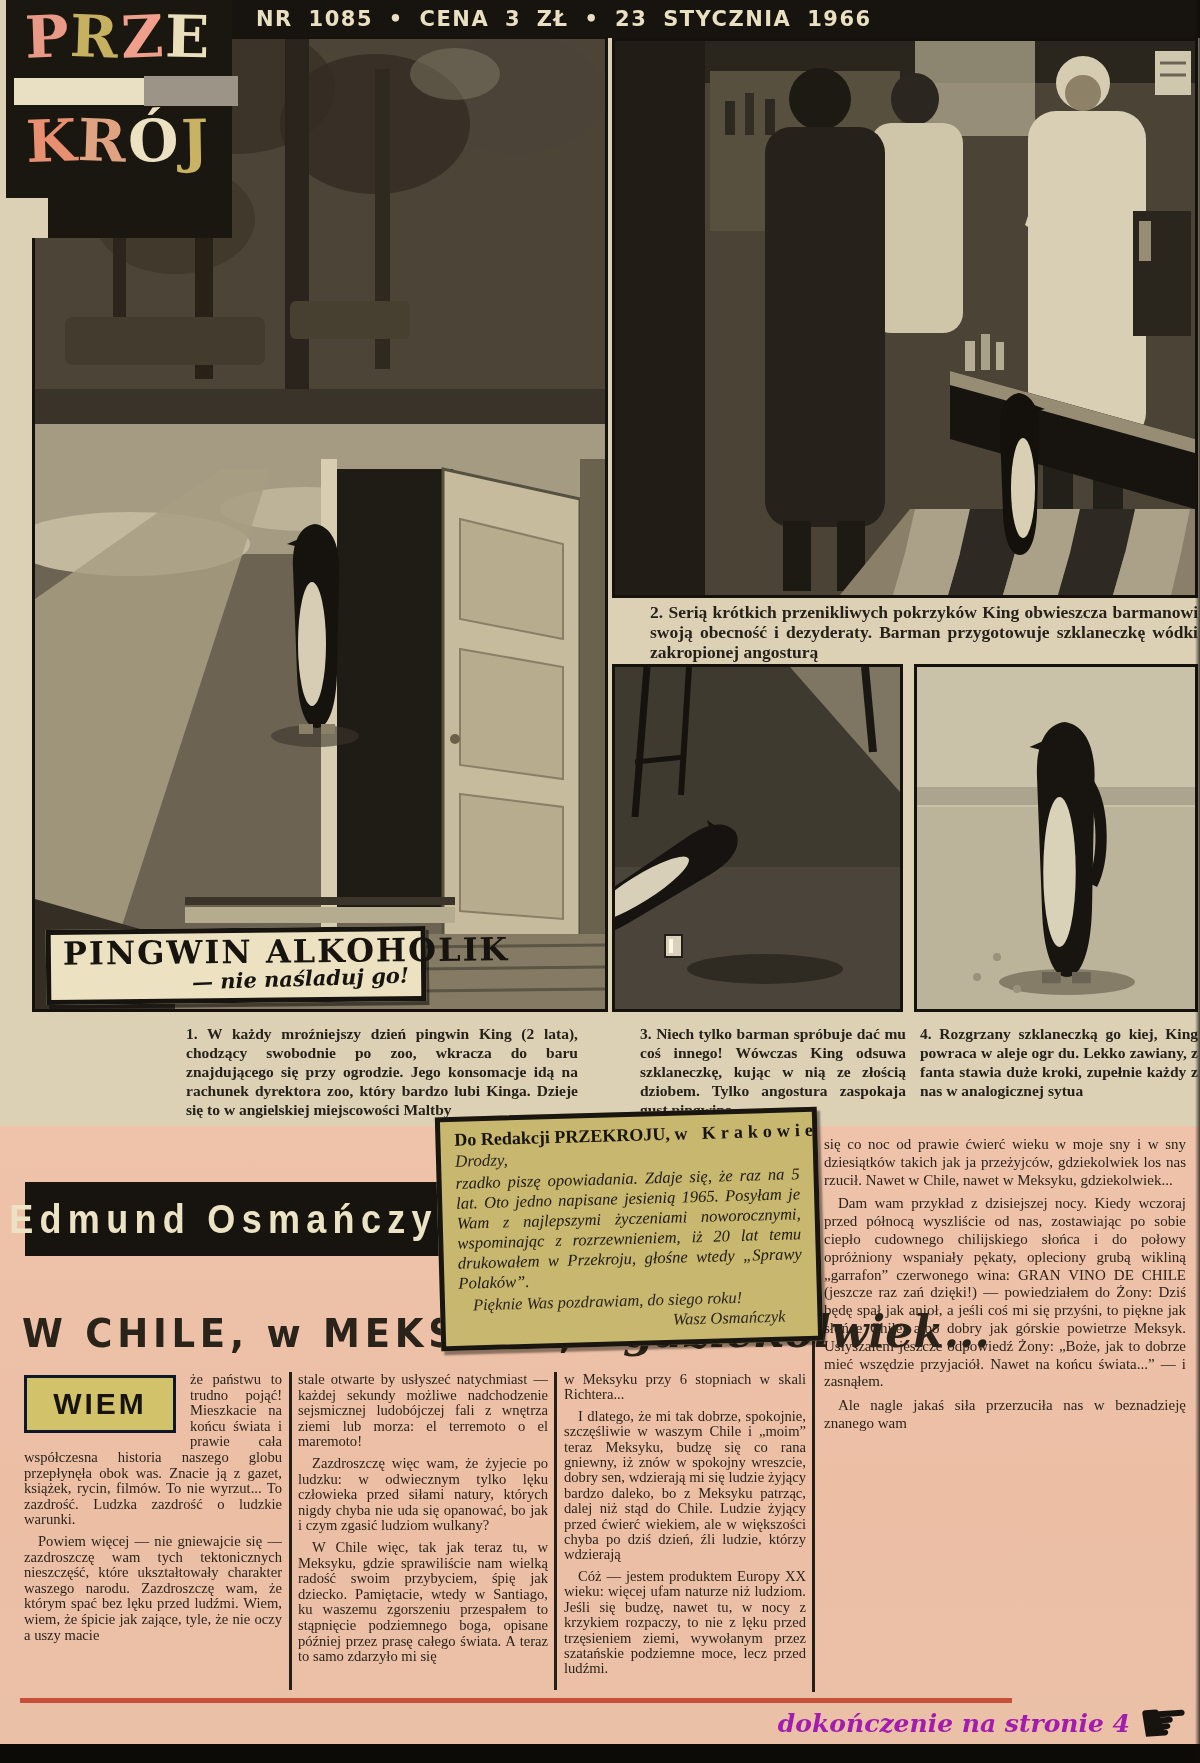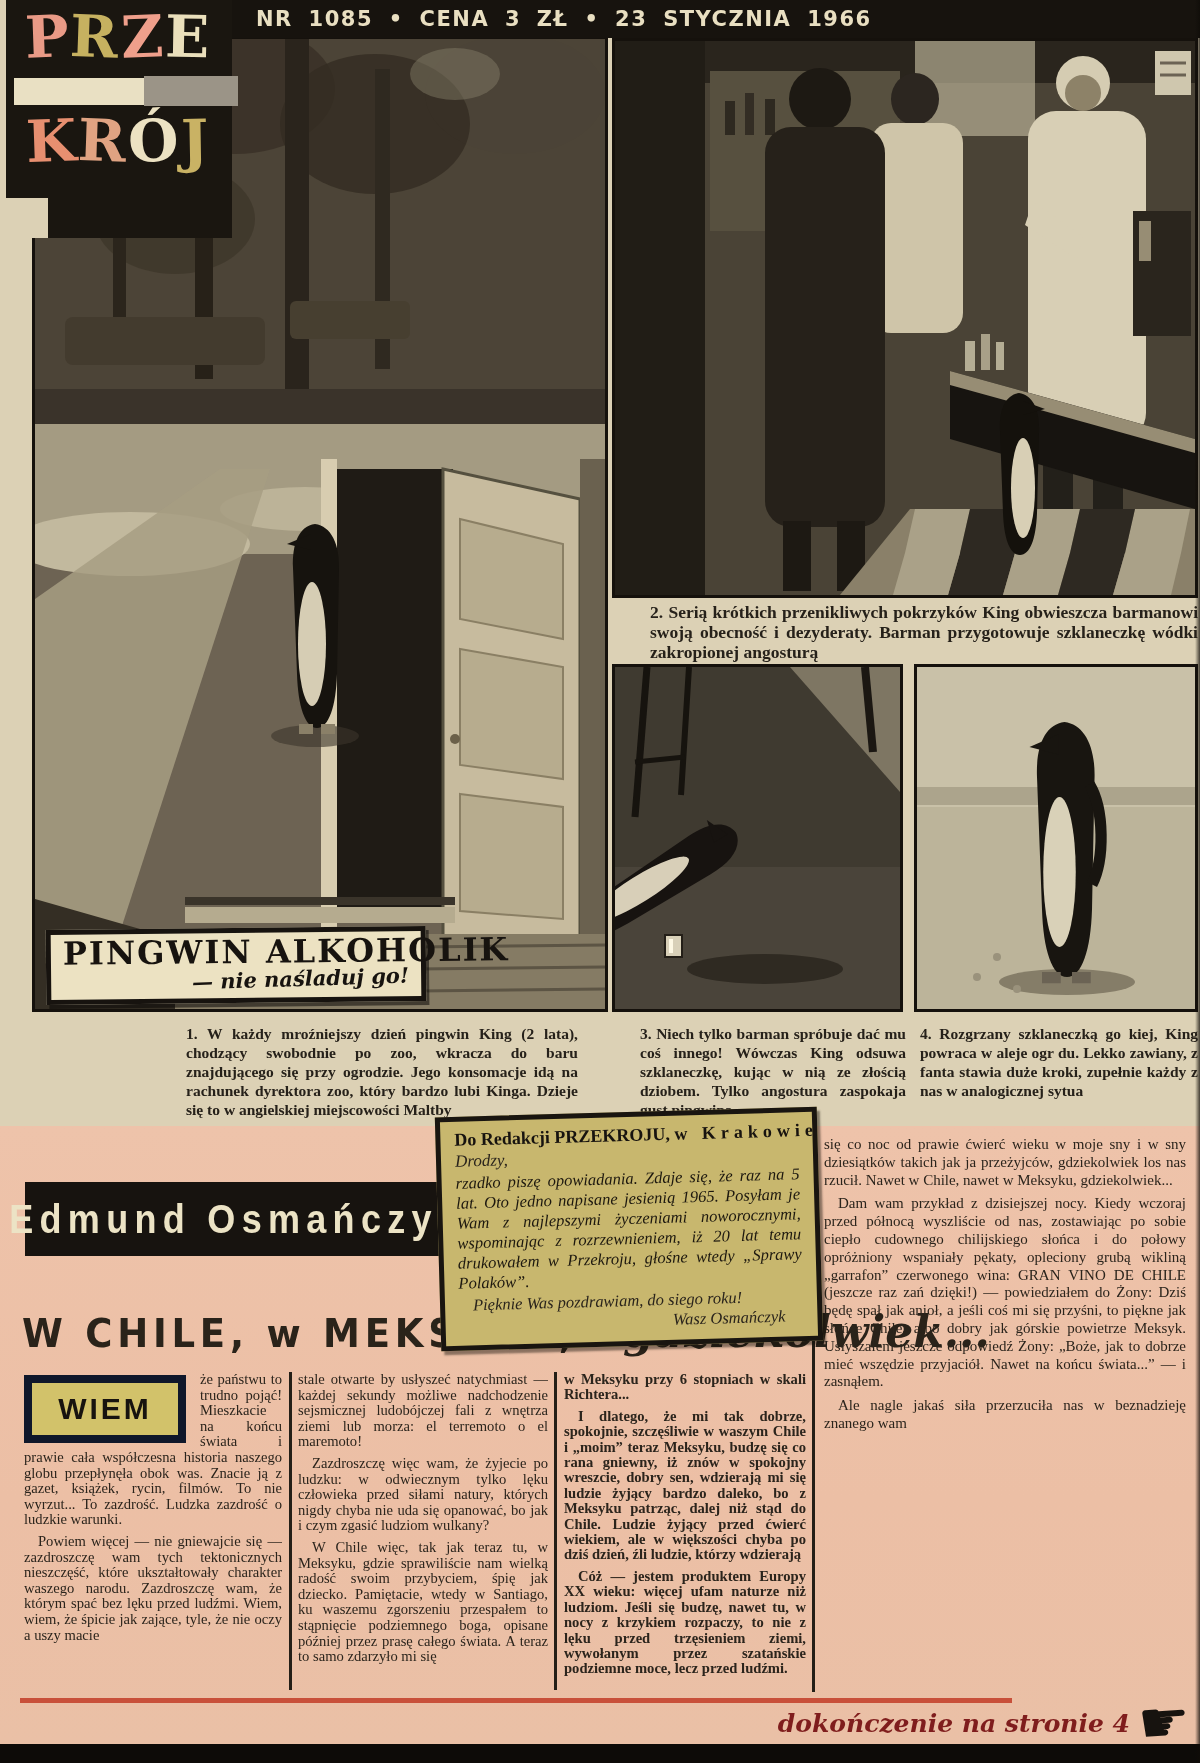--- a/index.html
+++ b/index.html
@@ -78,36 +78,36 @@
     display:flex;align-items:baseline;gap:16px;}
   .hl-caps{font-family:"DejaVu Sans",sans-serif;font-weight:bold;font-size:39px;letter-spacing:5px;
     color:#2a231a;transform:scaleX(.95);transform-origin:left;}
   .hl-script{font-family:"DejaVu Serif",serif;font-weight:bold;font-style:italic;font-size:44px;color:#2a231a;}
 
   .col{position:absolute;text-align:justify;color:#2b241c;overflow:hidden;z-index:2;}
   .col p{margin:0 0 6px;text-indent:14px;}
   .col p.noindent{text-indent:0;}
   .col1{left:24px;top:1372px;width:258px;height:322px;font-size:14.6px;line-height:15.6px;}
   .col2{left:298px;top:1372px;width:250px;height:322px;font-size:14.6px;line-height:15.6px;}
-  .col3{left:564px;top:1372px;width:242px;height:322px;font-size:14.6px;line-height:15.4px;font-weight:bold;}
+  .col3{left:564px;top:1372px;width:242px;height:322px;font-size:14.6px;line-height:15.4px;}
   .col4{left:824px;top:1136px;width:362px;height:558px;font-size:15px;line-height:17.8px;}
   .vrule{position:absolute;width:3px;background:#241f17;z-index:2;}
   .r1{left:289px;top:1372px;height:318px;}
   .r2{left:554px;top:1372px;height:318px;}
   .r3{left:812px;top:1138px;height:554px;}
 
   .wiem-box{float:left;width:146px;height:52px;margin:3px 14px 6px 0;background:#d2c26a;
-    border:8px solid #0f172a;display:flex;align-items:center;justify-content:center;}
+    border:3px solid #0f172a;display:flex;align-items:center;justify-content:center;}
   .wiem-box span{font-family:"Liberation Sans",sans-serif;font-weight:bold;font-size:30px;
     letter-spacing:3px;color:#17130f;}
 
   .red-rule{position:absolute;left:20px;top:1698px;width:992px;height:5px;background:#c8503a;z-index:2;}
   .continuation{position:absolute;left:690px;top:1698px;width:500px;display:flex;align-items:center;
     justify-content:flex-end;gap:8px;z-index:2;}
-  .cont-text{font-family:"DejaVu Serif",serif;font-weight:bold;font-style:italic;font-size:25px;color:#7f1d1d;}
+  .cont-text{font-family:"DejaVu Serif",serif;font-weight:bold;font-style:italic;font-size:25px;color:#a21caf;}
   .hand{font-size:58px;line-height:50px;color:#17130f;transform:rotate(-4deg);}
 
   .edge-bottom{position:absolute;left:0;top:1744px;width:1200px;height:19px;background:#0d0b08;z-index:7;}
   .edge-right{position:absolute;right:0;top:0;width:5px;height:1763px;
     background:linear-gradient(to left,rgba(15,12,8,.75),rgba(15,12,8,0));z-index:7;}
 </style>
 </head>
 <body>
 
 <div class="page" data-interactable="false">

